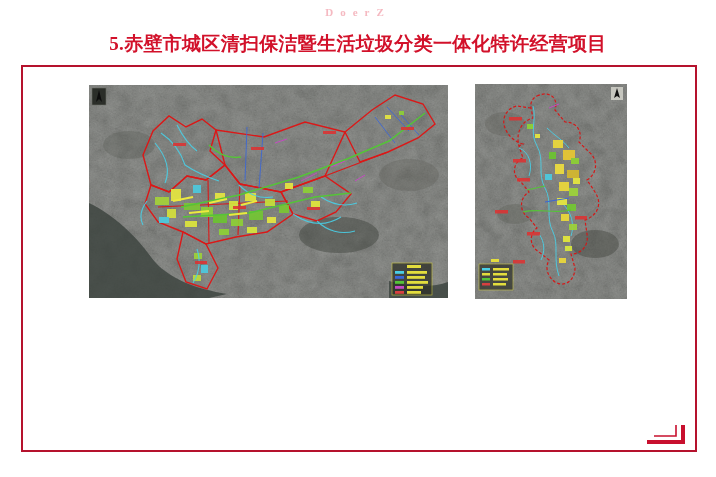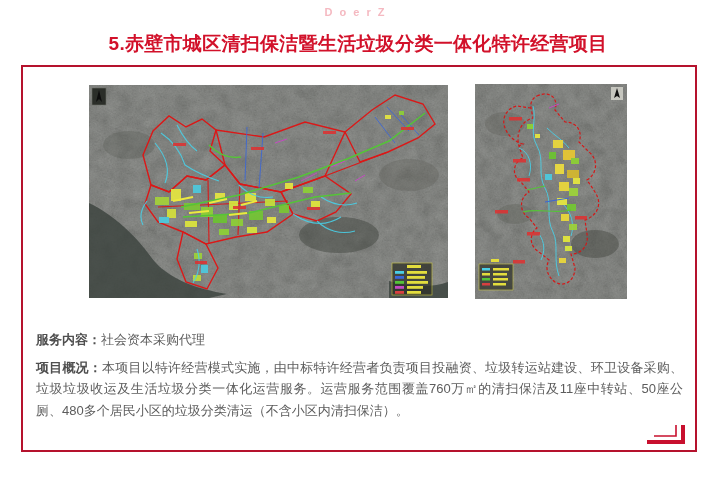--- a/index.html
+++ b/index.html
@@ -1,17 +1,17 @@
 <!DOCTYPE html>
 <html><head>
 <meta charset="utf-8">
 <style>
   html,body{margin:0;padding:0;background:#ffffff;}
   .slide{position:relative;width:716px;height:477px;background:#ffffff;overflow:hidden;
-         font-family:Liberation Sans, sans-serif;}
+         font-family:Liberation Serif, serif;}
   .watermark{position:absolute;top:6px;left:0;right:0;text-align:center;
              font-size:11px;font-weight:bold;letter-spacing:7px;color:#f5b9c1;}
   .title{position:absolute;top:31px;left:0;right:0;text-align:center;
          font-size:19px;font-weight:bold;color:#d2112a;letter-spacing:0.3px;}
   .frame{position:absolute;left:21px;top:65px;width:676px;height:387px;
          border:2px solid #b5122d;box-sizing:border-box;}
   .map{position:absolute;overflow:hidden;background:#4d504a;}
   .map svg{display:block;width:100%;height:100%;}
   .map-left{left:66px;top:18px;width:359px;height:213px;}
   .map-right{left:452px;top:17px;width:152px;height:215px;}
@@ -245,24 +245,20 @@
           <rect x="7" y="189" width="8" height="2.5" fill="#e3dd3d"></rect>
             <rect x="18" y="189" width="14" height="2.5" fill="#e3dd3d"></rect>
           <rect x="7" y="194" width="8" height="2.5" fill="#55c438"></rect>
             <rect x="18" y="194" width="15" height="2.5" fill="#e3dd3d"></rect>
           <rect x="7" y="199" width="8" height="2.5" fill="#d84040"></rect>
             <rect x="18" y="199" width="13" height="2.5" fill="#e3dd3d"></rect>
         </g>
       </svg>
     </div>
 
-    <div class="textblock">
-      <p class="service"><span class="label">服务内容：</span><span>社会资本采购代理</span></p>
-      <p class="overview"><span class="label">项目概况：</span><span>本项目以特许经营模式实施，由中标特许经营者负责项目投融资、垃圾转运站建设、环卫设备采购、垃圾垃圾收运及生活垃圾分类一体化运营服务。运营服务范围覆盖760万㎡的清扫保洁及11座中转站、50座公厕、480多个居民小区的垃圾分类清运（不含小区内清扫保洁）。</span></p>
-    </div>
 
     <svg class="corner" viewBox="0 0 44 24">
       <path d="M4,21 H40 V4" stroke="#c8102e" stroke-width="4" fill="none"></path>
       <path d="M11,15 H33 V4" stroke="#c8102e" stroke-width="1.6" fill="none"></path>
     </svg>
 
   </div>
 </div>
 
 </body></html>

